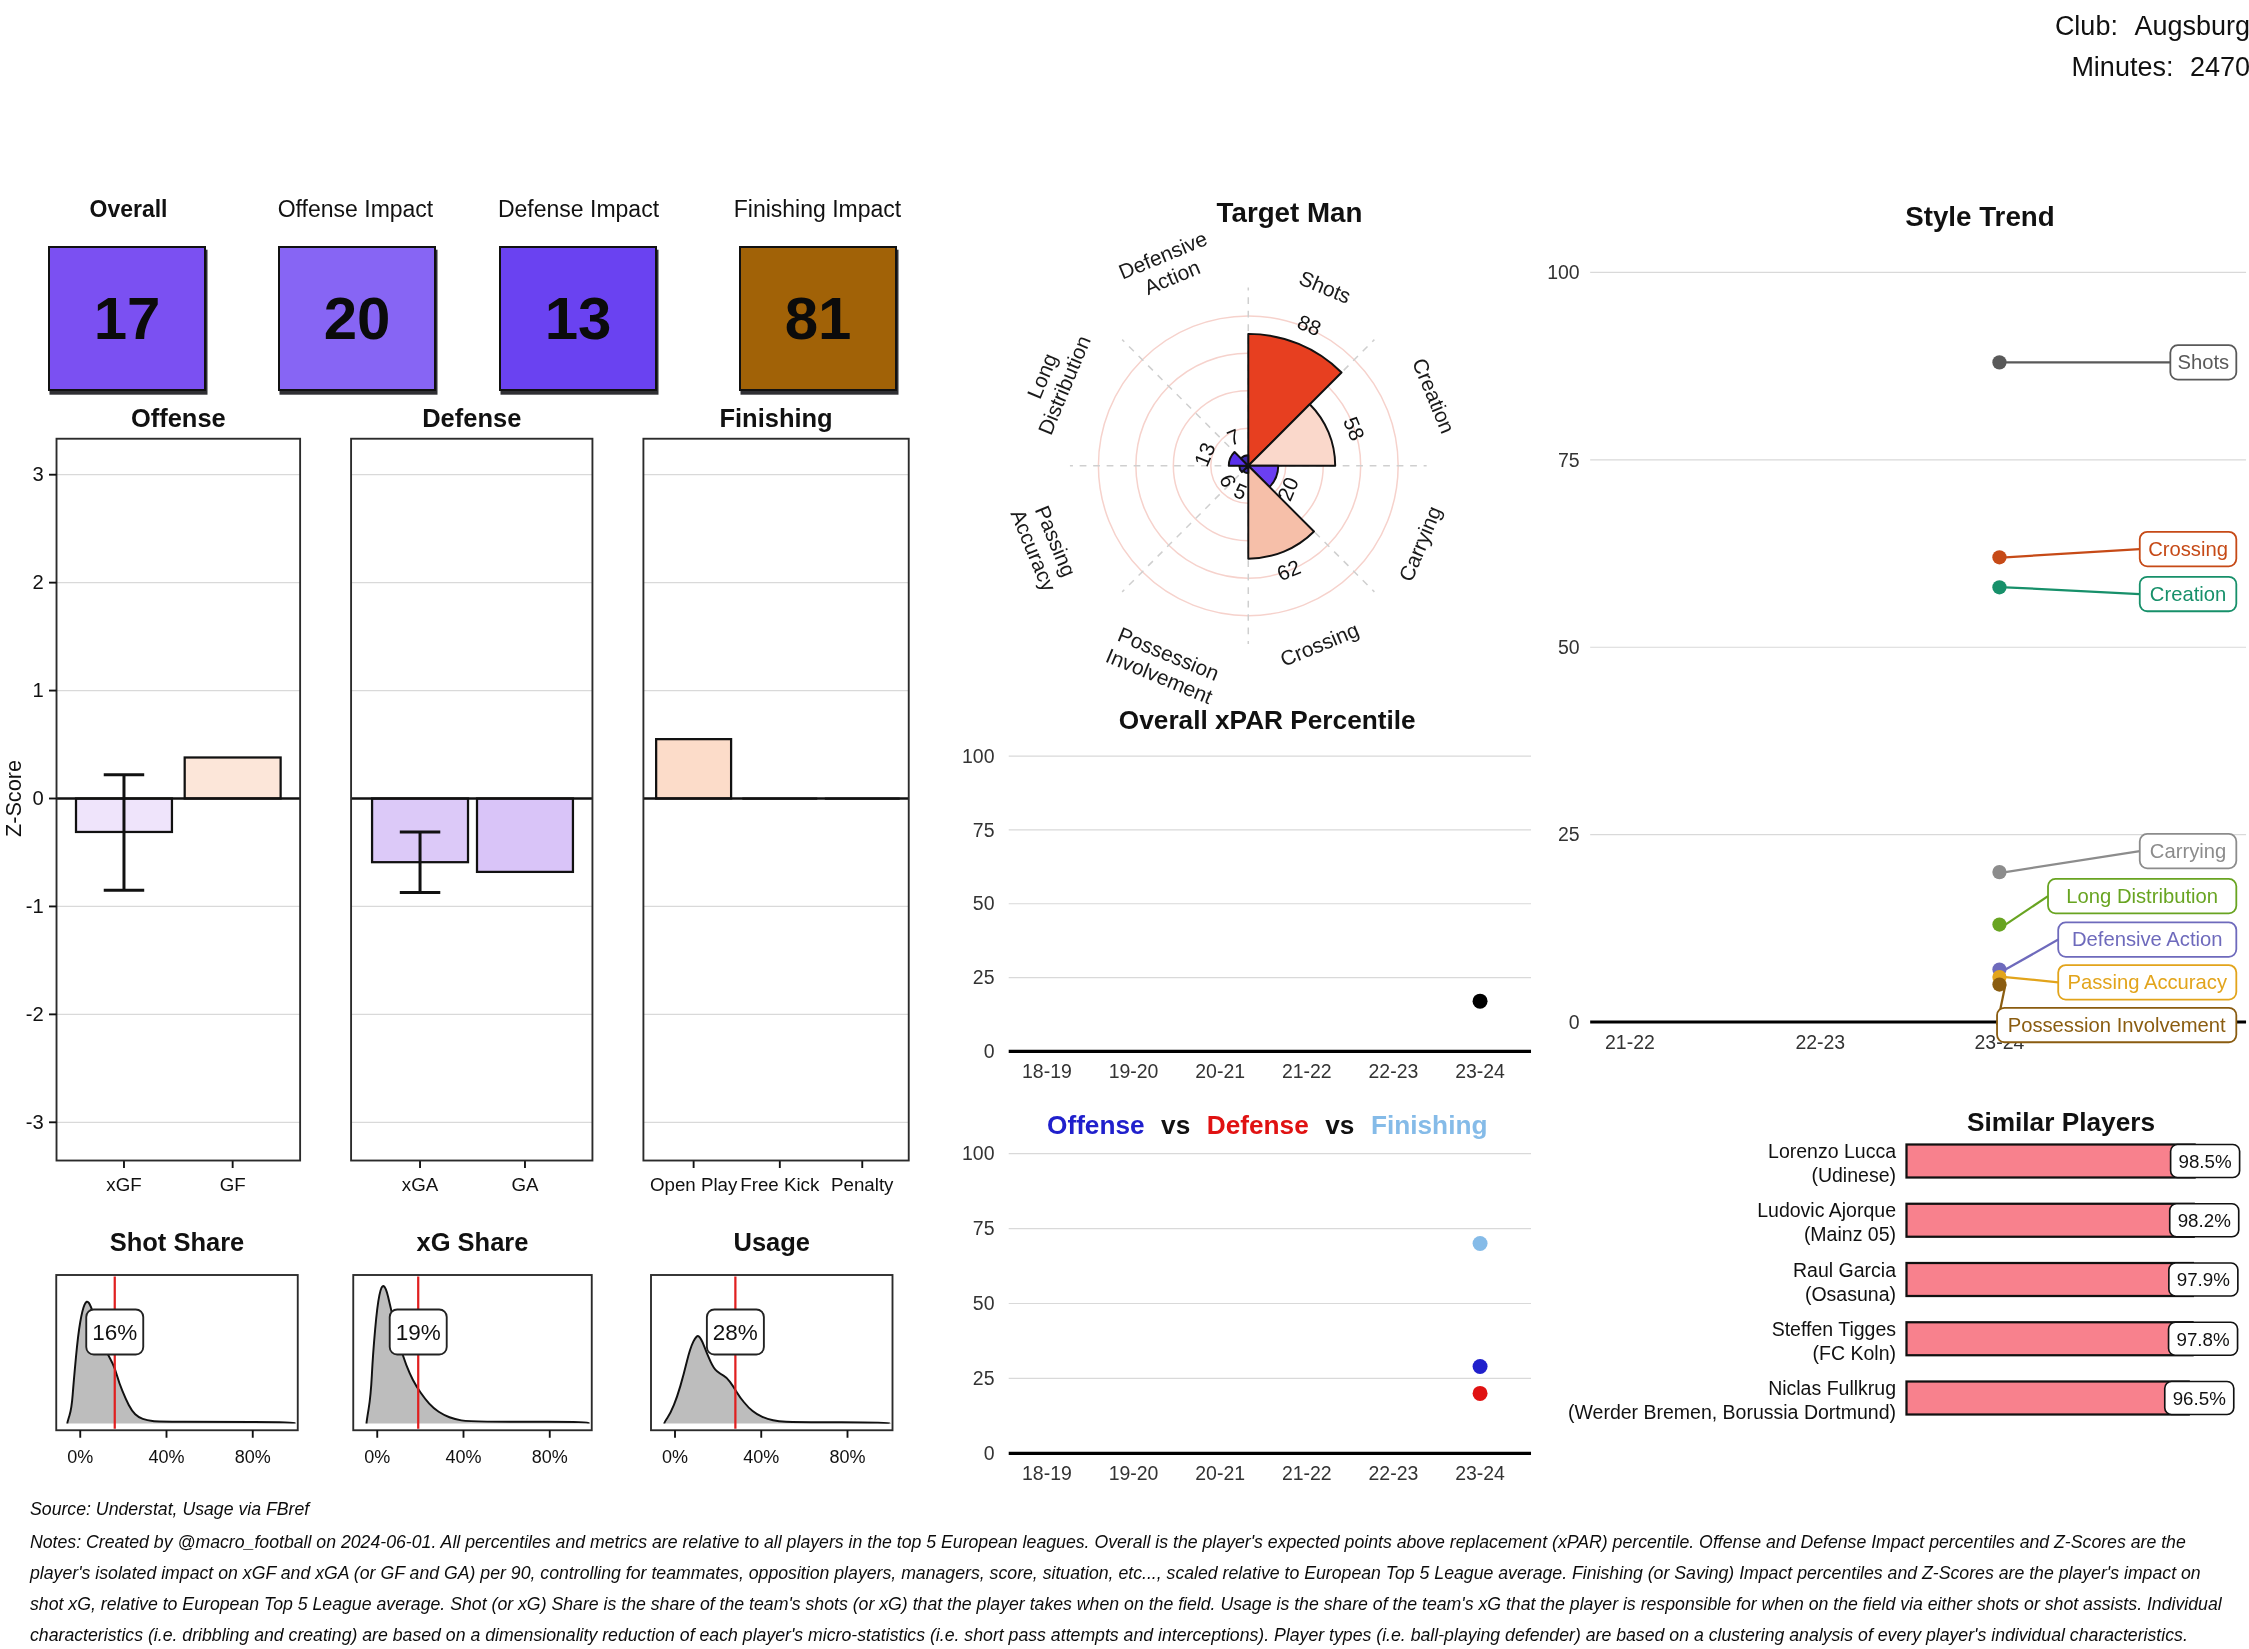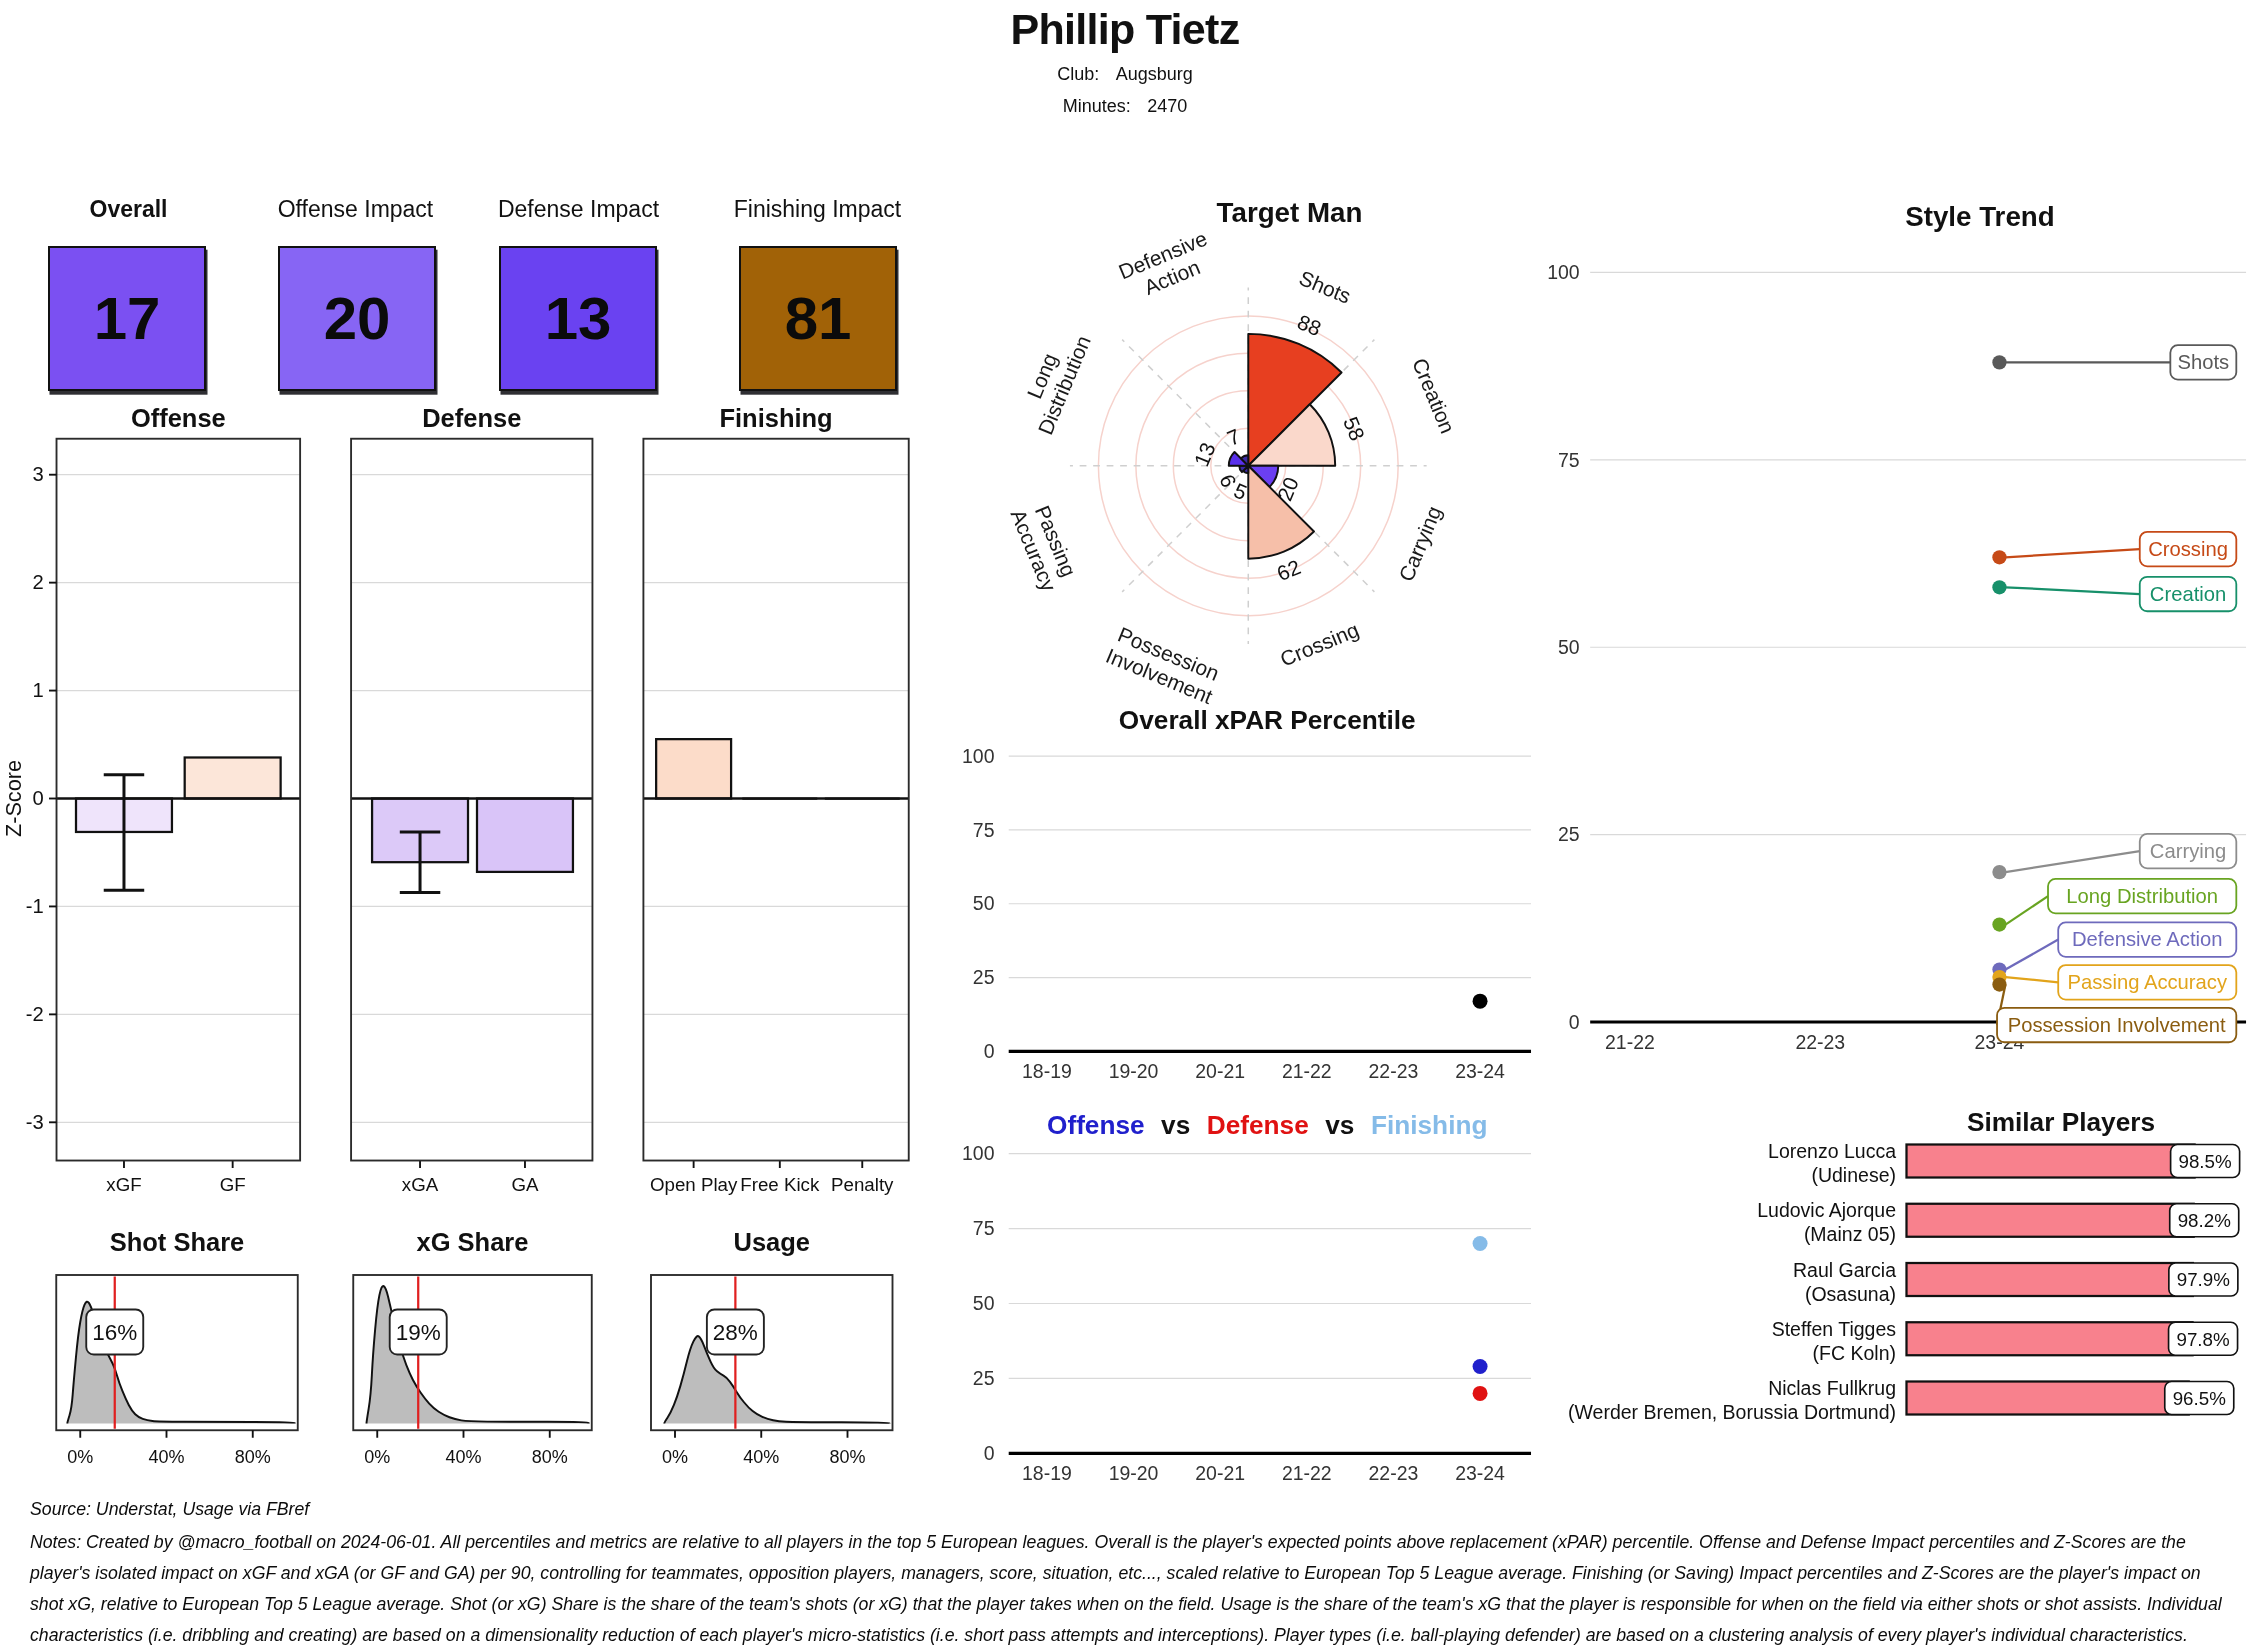--- a/index.html
+++ b/index.html
@@ -1,34 +1,33 @@
 <!DOCTYPE html>
 <html style="font-size:12px"><head>
 <meta charset="utf-8">
 <style>
   html,body{margin:0;padding:0;background:#ffffff;}
   body{width:2250px;height:1650px;position:relative;font-family:"Liberation Sans",sans-serif;color:#111;overflow:hidden;}
   .abs{position:absolute;}
   .center-text{text-align:center;}
   #header{left:0;top:0;width:2250px;}
   #player-title{font-size:43px;font-weight:bold;letter-spacing:-0.7px;margin-top:4.5px;}
-  .hdr-line{font-size:18px;margin-top:10.5px;}
+  .hdr-line{font-size:27px;margin-top:10.5px;text-align:right;}
   .hdr-line .lbl{margin-right:16.5px;}
   .impact-label{top:196px;width:225px;font-size:23px;}
   .impact-box{top:246px;width:154px;height:141px;border:2.2px solid #111;box-shadow:1.5px 3.7px 0 rgba(10,10,15,.85);display:flex;align-items:center;justify-content:center;}
   .impact-num{font-size:60px;font-weight:bold;color:#0b0b0b;}
   svg{position:absolute;overflow:visible;}
   #footer{left:30px;top:1494px;width:2196px;font-size:17.7px;font-style:italic;line-height:31px;color:#0c0c0c;}
   #footer .src{margin-bottom:1.5px;}
 </style>
 </head>
 <body>
 
 <div id="header" class="abs center-text">
-  <div id="player-title">Phillip Tietz</div>
   <div class="hdr-line">
     <span class="lbl">Club:</span><span>Augsburg</span>
   </div>
   <div class="hdr-line">
     <span class="lbl">Minutes:</span><span>2470</span>
   </div>
 </div>
 
 <div class="abs impact-label center-text" style="left:16px;font-weight:bold;">Overall</div>
 <div class="abs impact-label center-text" style="left:243px;">Offense Impact</div>

